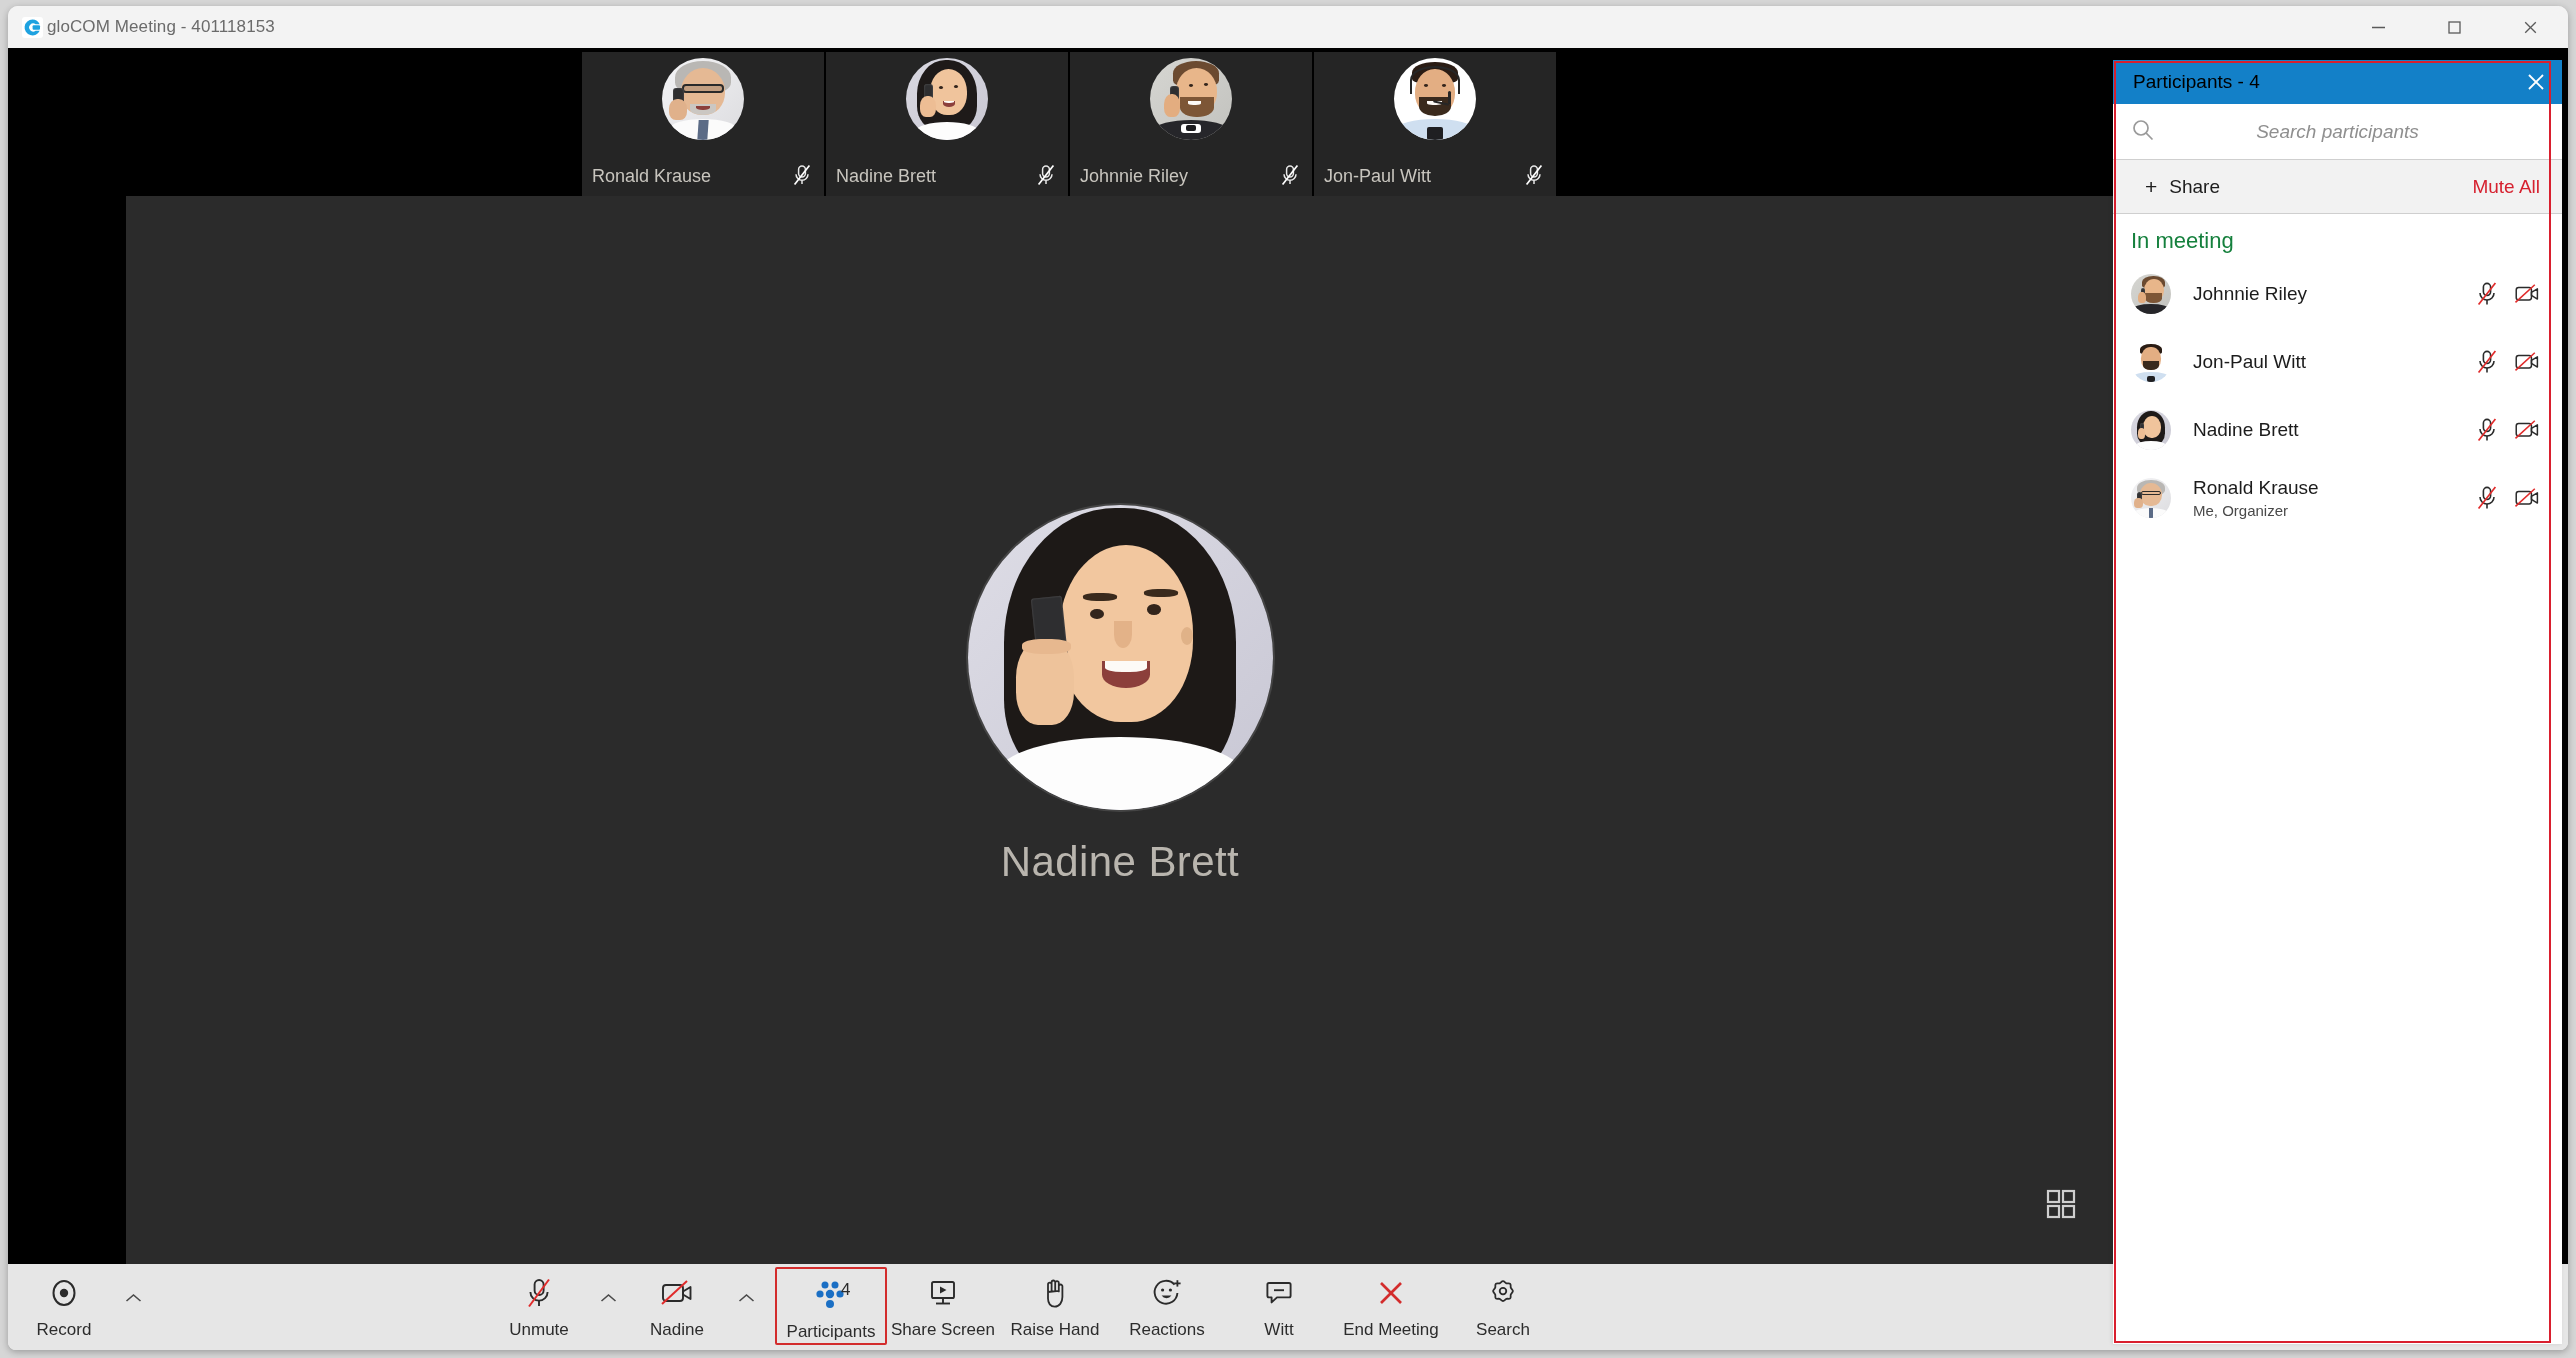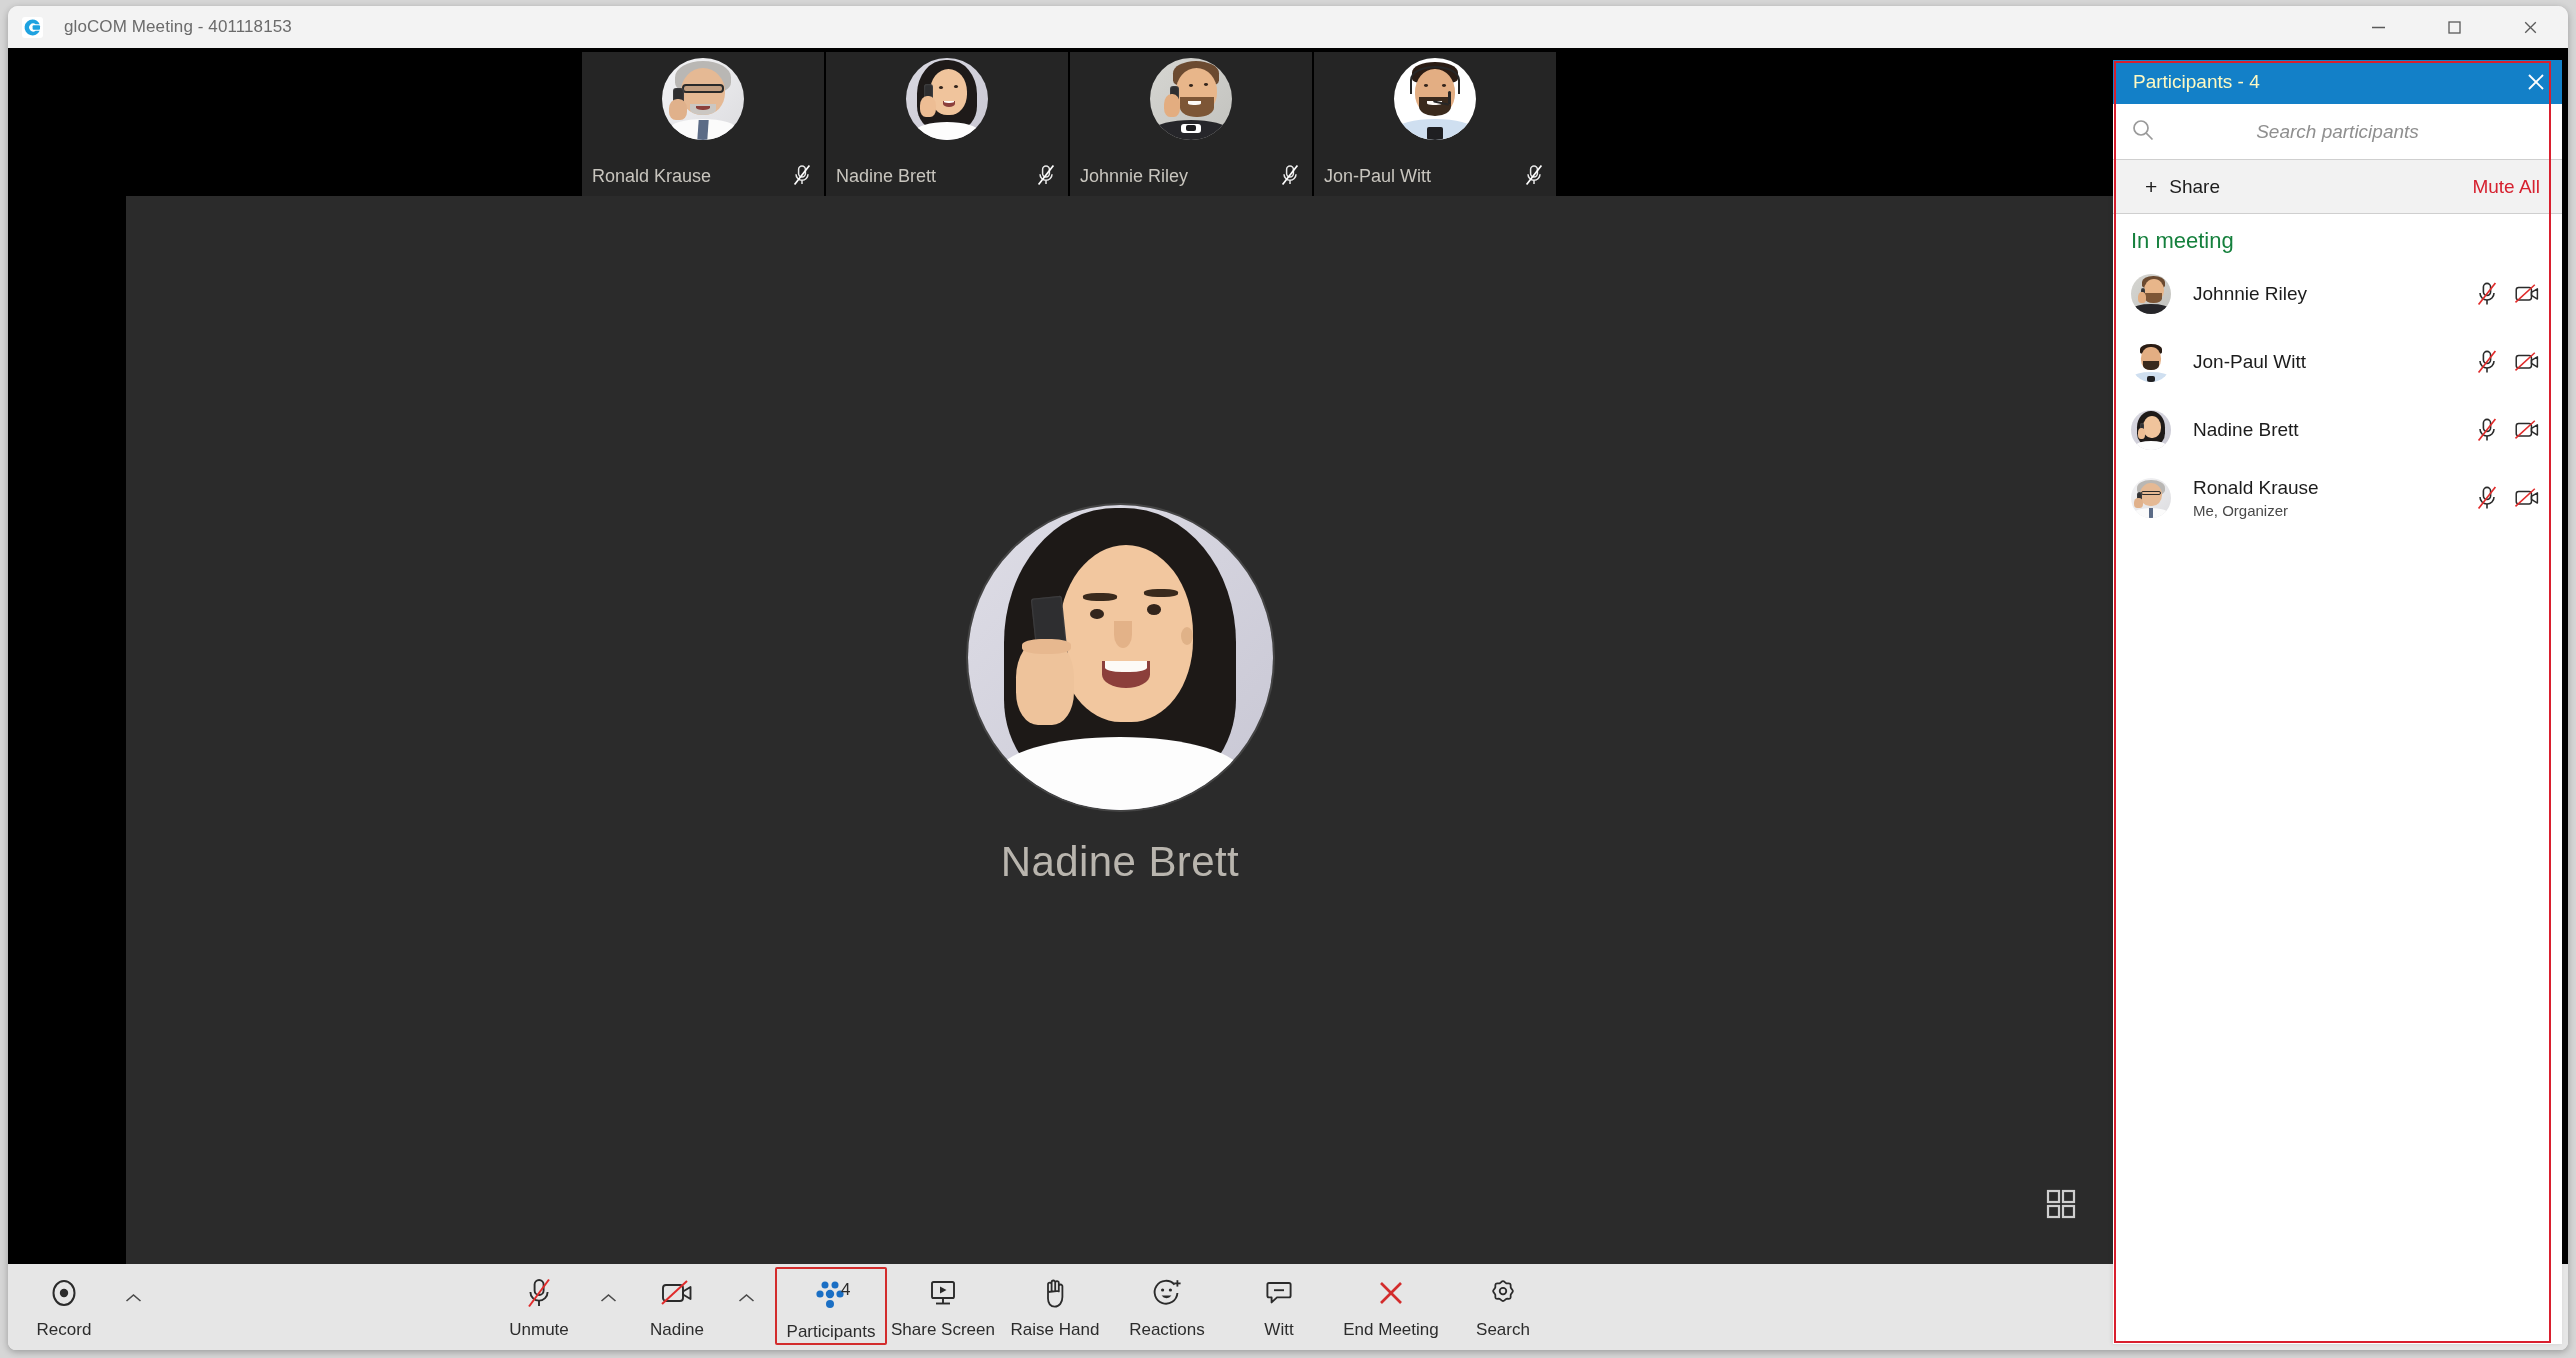--- a/index.html
+++ b/index.html
@@ -24,21 +24,21 @@
     box-shadow: 0 2px 7px rgba(0,0,0,.28);
     overflow: hidden;
   }
   
   .titlebar {
     position: absolute; left: 0; top: 0;
     width: 100%; height: 42px;
     background: #f3f3f3;
     display: flex; align-items: center;
   }
-  .title-left { display: flex; align-items: center; padding-left: 14px; gap: 21px; }
+  .title-left { display: flex; align-items: center; padding-left: 14px; gap: 4px; }
   .app-logo {
     width: 21px; height: 21px; border-radius: 3px;
     background: #ffffff;
     display: flex; align-items: center; justify-content: center;
     position: relative;
   }
   .app-logo svg { display: block; }
   .title-text {
     font-size: 17px; color: #6b6b6b; letter-spacing: 0.1px;
     white-space: nowrap;
@@ -209,21 +209,21 @@
     width: 437px; height: 1282px;
     border: 2px solid #d91f2e;
     pointer-events: none;
     z-index: 40;
   }
   .panel-head {
     height: 44px; background: #1380c8;
     display: flex; align-items: center;
     padding: 0 0 0 20px;
   }
-  .panel-title { font-size: 19px; color: #fef9c3; }
+  .panel-title { font-size: 19px; color: #000000; }
   .panel-close {
     margin-left: auto; width: 52px; height: 44px;
     display: flex; align-items: center; justify-content: center;
   }
   .panel-search {
     height: 56px; background: #fff;
     display: flex; align-items: center;
     border-bottom: 1px solid #cfcfcf;
     position: relative;
   }

